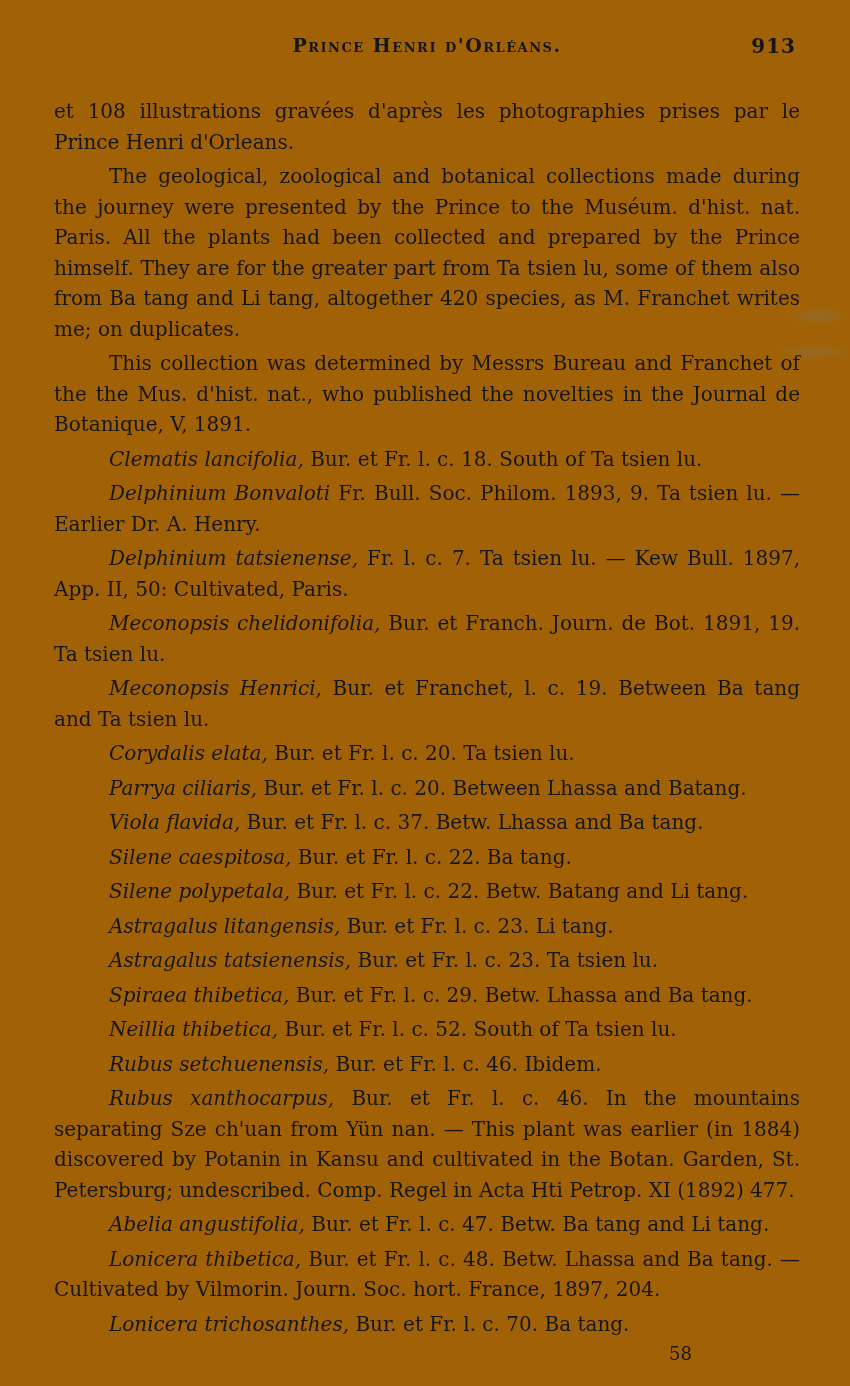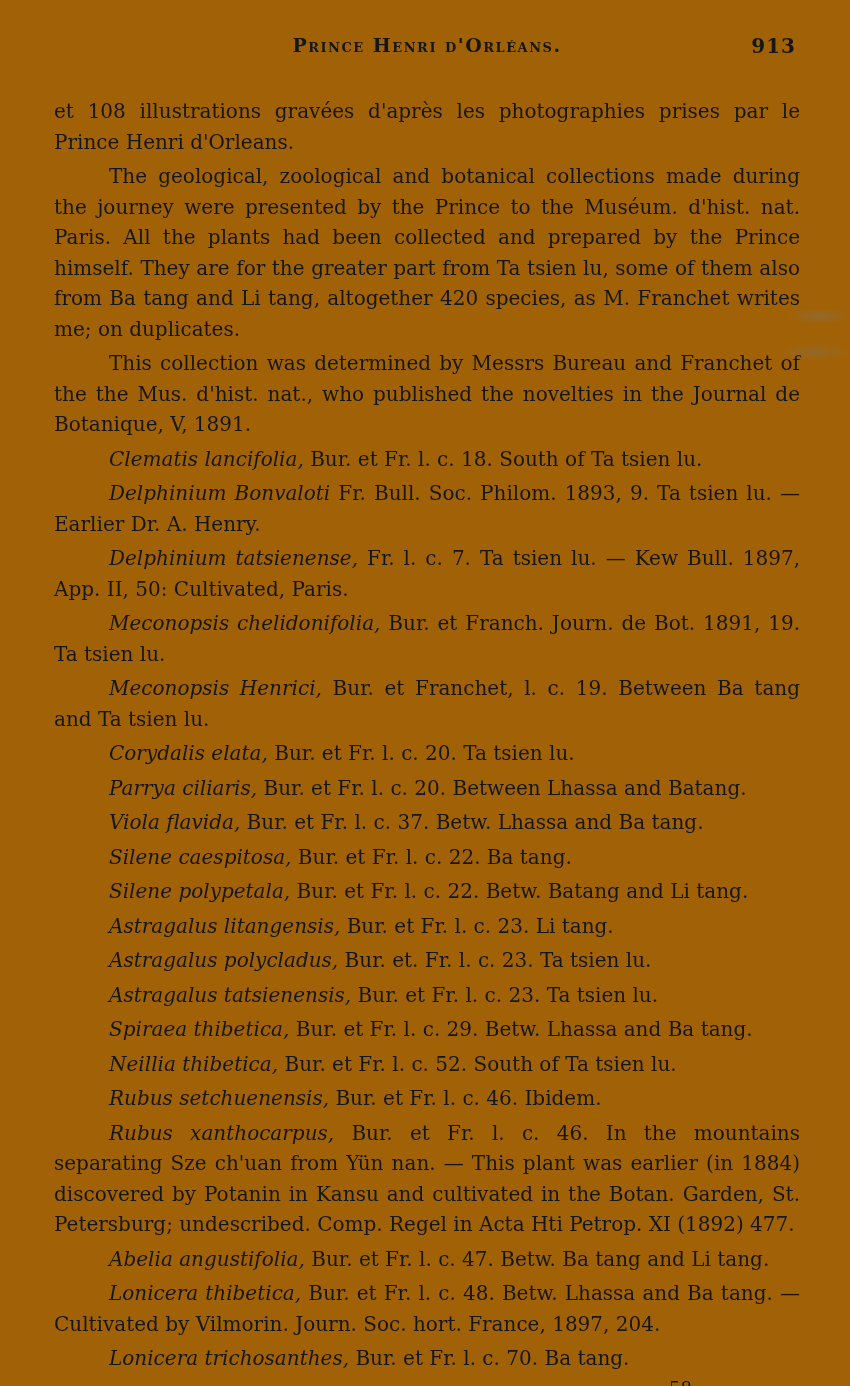--- a/index.html
+++ b/index.html
@@ -103,21 +103,20 @@
     <p class="indent"><i class="species-name">Delphinium Bonvaloti</i> <span>Fr. Bull. Soc. Philom. 1893, 9. Ta tsien lu. — Earlier Dr. A. Henry.</span></p>
     <p class="indent"><i class="species-name">Delphinium tatsienense,</i> <span>Fr. l. c. 7. Ta tsien lu. — Kew Bull. 1897, App. II, 50: Cultivated, Paris.</span></p>
     <p class="indent"><i class="species-name">Meconopsis chelidonifolia,</i> <span>Bur. et Franch. Journ. de Bot. 1891, 19. Ta tsien lu.</span></p>
     <p class="indent"><i class="species-name">Meconopsis Henrici,</i> <span>Bur. et Franchet, l. c. 19. Between Ba tang and Ta tsien lu.</span></p>
     <p class="indent"><i class="species-name">Corydalis elata,</i> <span>Bur. et Fr. l. c. 20. Ta tsien lu.</span></p>
     <p class="indent"><i class="species-name">Parrya ciliaris,</i> <span>Bur. et Fr. l. c. 20. Between Lhassa and Batang.</span></p>
     <p class="indent"><i class="species-name">Viola flavida,</i> <span>Bur. et Fr. l. c. 37. Betw. Lhassa and Ba tang.</span></p>
     <p class="indent"><i class="species-name">Silene caespitosa,</i> <span>Bur. et Fr. l. c. 22. Ba tang.</span></p>
     <p class="indent"><i class="species-name">Silene polypetala,</i> <span>Bur. et Fr. l. c. 22. Betw. Batang and Li tang.</span></p>
     <p class="indent"><i class="species-name">Astragalus litangensis,</i> <span>Bur. et Fr. l. c. 23. Li tang.</span></p>
-    <p class="indent"><i class="species-name">Astragalus polycladus,</i> <span>Bur. et. Fr. l. c. 23. Ta tsien lu.</span></p>
     <p class="indent"><i class="species-name">Astragalus tatsienensis,</i> <span>Bur. et Fr. l. c. 23. Ta tsien lu.</span></p>
     <p class="indent"><i class="species-name">Spiraea thibetica,</i> <span>Bur. et Fr. l. c. 29. Betw. Lhassa and Ba tang.</span></p>
     <p class="indent"><i class="species-name">Neillia thibetica,</i> <span>Bur. et Fr. l. c. 52. South of Ta tsien lu.</span></p>
     <p class="indent"><i class="species-name">Rubus setchuenensis,</i> <span>Bur. et Fr. l. c. 46. Ibidem.</span></p>
     <p class="indent"><i class="species-name">Rubus xanthocarpus,</i> <span>Bur. et Fr. l. c. 46. In the mountains separating Sze ch'uan from Yün nan. — This plant was earlier (in 1884) discovered by Potanin in Kansu and cultivated in the Botan. Garden, St. Petersburg; undescribed. Comp. Regel in Acta Hti Petrop. XI (1892) 477.</span></p>
     <p class="indent"><i class="species-name">Abelia angustifolia,</i> <span>Bur. et Fr. l. c. 47. Betw. Ba tang and Li tang.</span></p>
     <p class="indent"><i class="species-name">Lonicera thibetica,</i> <span>Bur. et Fr. l. c. 48. Betw. Lhassa and Ba tang. — Cultivated by Vilmorin. Journ. Soc. hort. France, 1897, 204.</span></p>
     <p class="indent"><i class="species-name">Lonicera trichosanthes,</i> <span>Bur. et Fr. l. c. 70. Ba tang.</span></p>
 
   </div>

